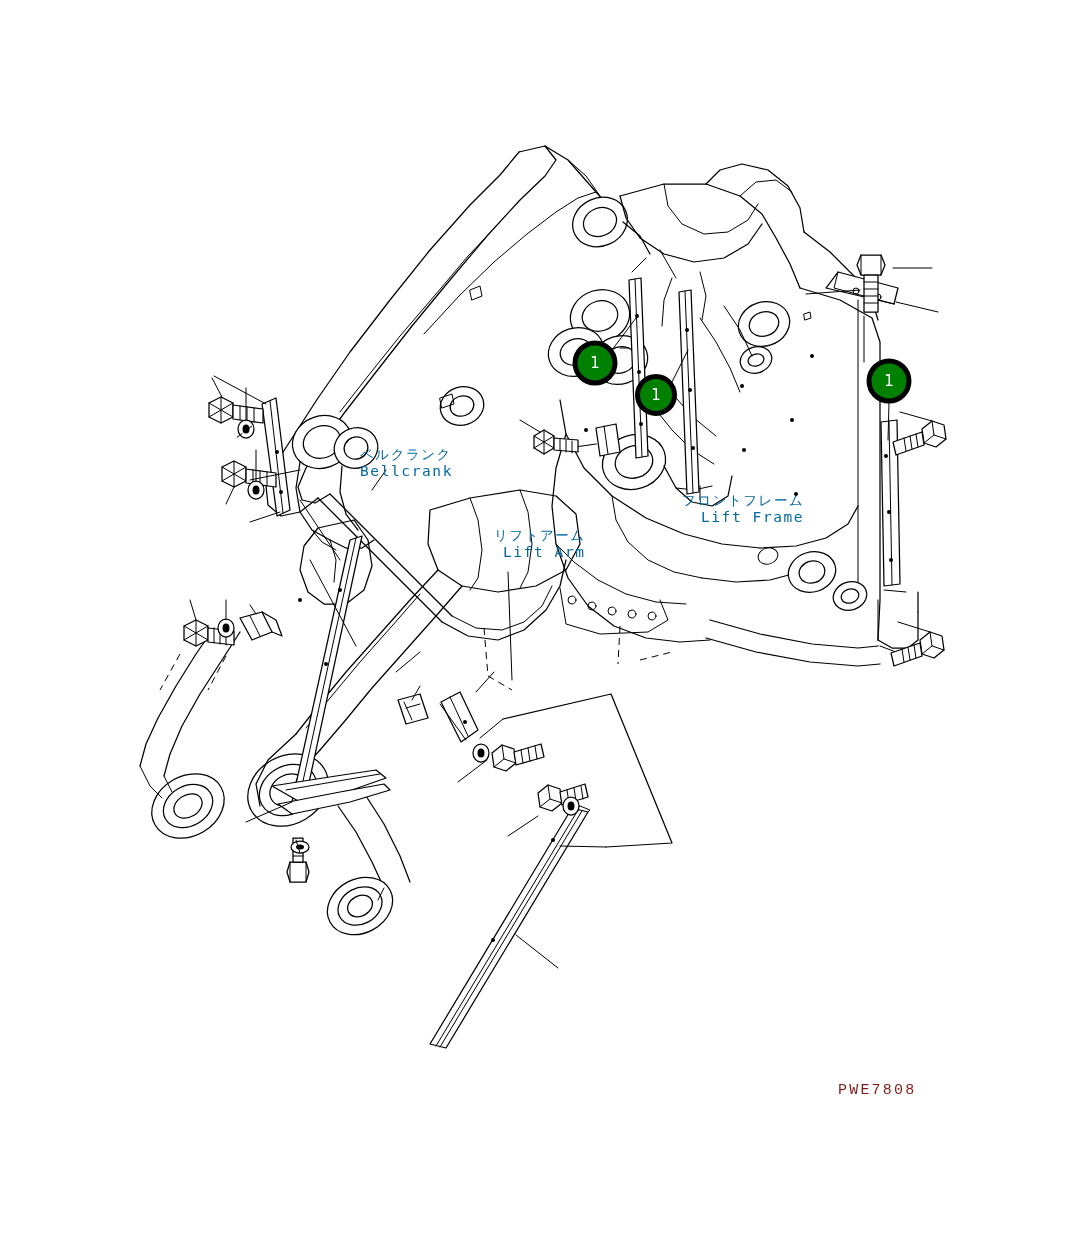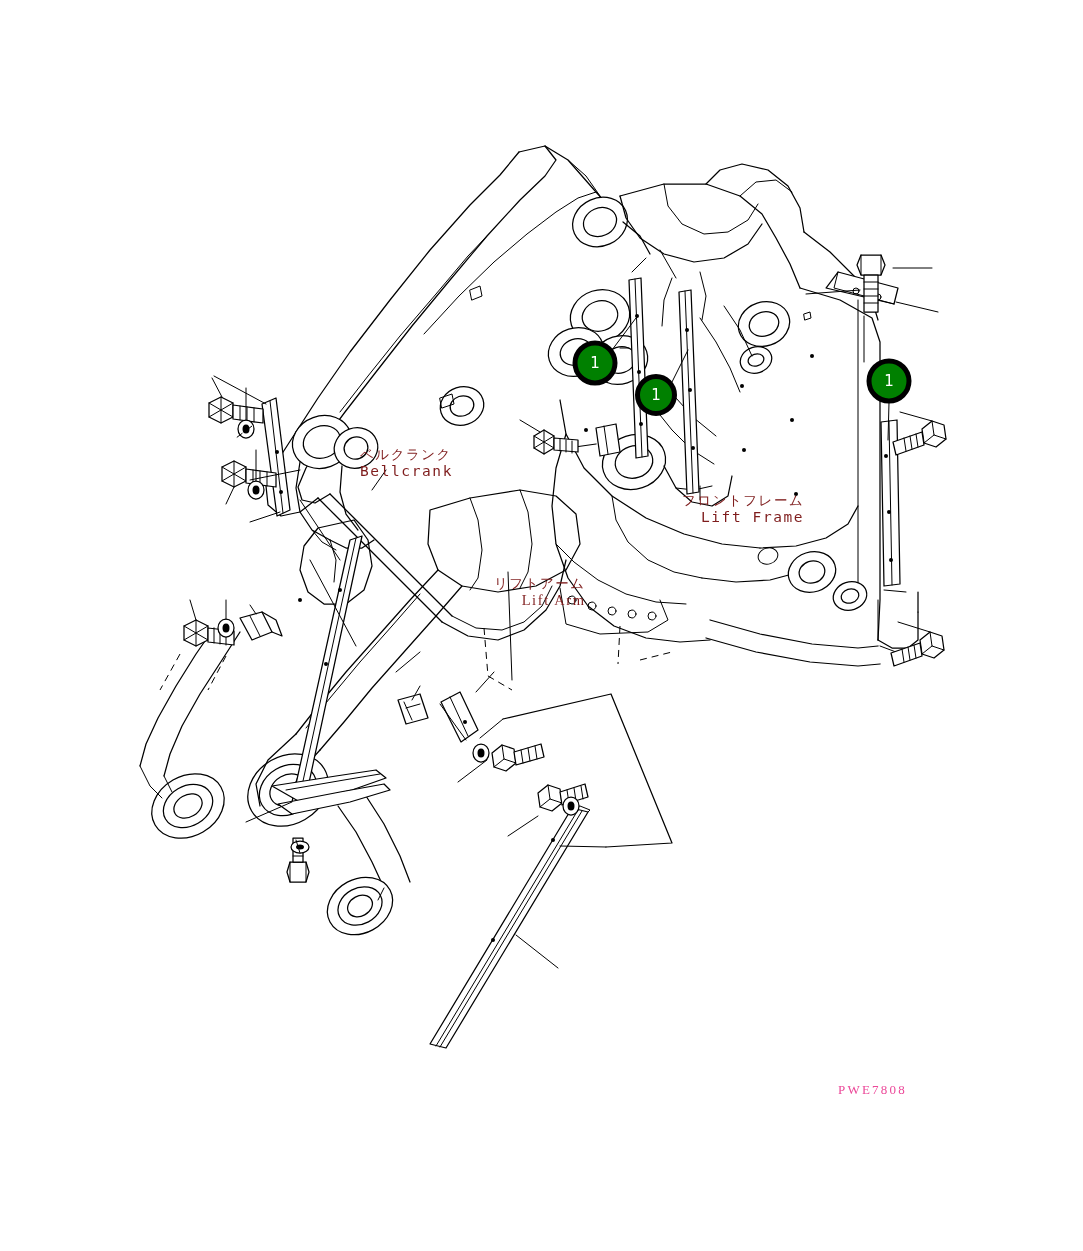--- a/index.html
+++ b/index.html
@@ -82,44 +82,44 @@
     line-height: 1;
     font-weight: 400;
     z-index: 40;
     user-select: none;
   }
 
   
   .lbl {
     position: absolute;
     z-index: 30;
-    color: #7f1d1d;
+    color: #0369a1;
     font-family: "DejaVu Sans Mono", "Liberation Mono", monospace;
     white-space: nowrap;
     letter-spacing: 1px;
     line-height: 1.18;
     user-select: none;
   }
   .lbl .jp {
     display: block;
     font-size: 13.5px;
     letter-spacing: 1.5px;
   }
   .lbl .en {
     display: block;
     font-size: 14.5px;
     letter-spacing: 1.6px;
     text-align: right;
   }
   .drawing-no {
     position: absolute;
     z-index: 30;
-    color: #ec4899;
-    font-family: Liberation Serif, serif;
-    font-size: 13px;
+    color: #7f1d1d;
+    font-family: Liberation Mono, monospace;
+    font-size: 15px;
     letter-spacing: 2.2px;
     white-space: nowrap;
     user-select: none;
   }
 </style>
 </head>
 <body>
 
 <div id="diagram-root">
 
@@ -524,21 +524,21 @@
   </div>
   <div class="callout" style="left:889px; top:381px; width:45px; height:45px;">
     <span>1</span>
   </div>
 
   <div class="lbl" style="left:360px; top:447px;">
     <span class="jp">ベルクランク</span>
     <span class="en">Bellcrank</span>
   </div>
 
-  <div class="lbl" style="left:494px; top:576px;font-family:Liberation Serif, serif;">
+  <div class="lbl" style="left:494px; top:528px;">
     <span class="jp">リフトアーム</span>
     <span class="en">Lift Arm</span>
   </div>
 
   <div class="lbl" style="left:654px; top:493px;margin-left:28px;">
     <span class="jp">フロントフレーム</span>
     <span class="en">Lift Frame</span>
   </div>
 
   <div class="drawing-no" style="left:838px; top:1082px;">PWE7808</div>

